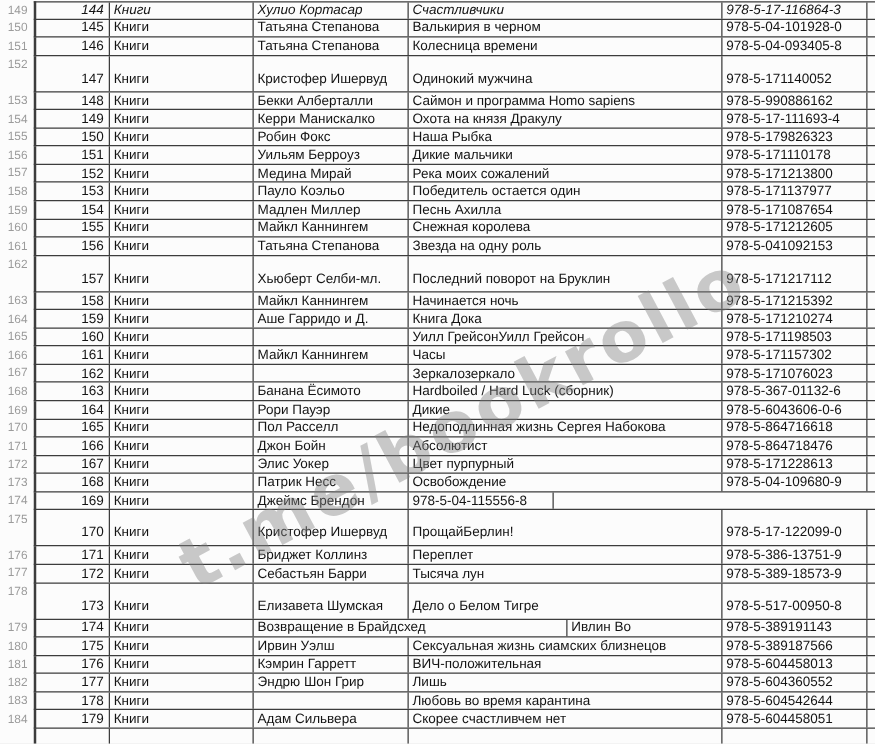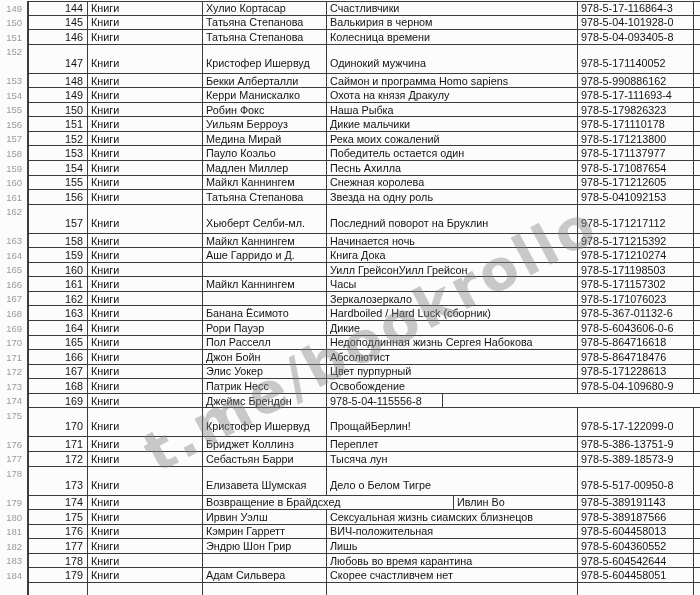--- a/index.html
+++ b/index.html
@@ -12,21 +12,21 @@
   .row.tall{height:29.1px;}
   .gutter{
     width:27px;flex:0 0 27px;box-sizing:border-box;
     font-size:9.5px;color:#9b9b9b;text-align:right;padding:1.5px 5px 0 0;
     align-self:flex-start;
   }
   .cells{
     display:flex;flex:1;box-sizing:border-box;
     border-left:2px solid #3c3c3c;border-bottom:1px solid #3c3c3c;
   }
-  .row:first-child .cells{border-top:1.5px solid #3c3c3c;}
+  .row:first-child .cells{border-top:1.5px solid #3c3c3c;font-style:italic;}
   .cell{
     box-sizing:border-box;border-right:1px solid #3c3c3c;
     font-size:10.8px;color:#141414;display:flex;align-items:center;
     white-space:nowrap;overflow:hidden;padding:0 3px;line-height:12px;
   }
   .row.tall .cell{align-items:flex-end;padding-bottom:4px;}
   .c-id{flex:0 0 59px;justify-content:flex-end;padding-right:4px;}
   .c-cat{flex:0 0 115px;}
   .c-auth{flex:0 0 124px;}
   .c-title{flex:0 0 251px;}

